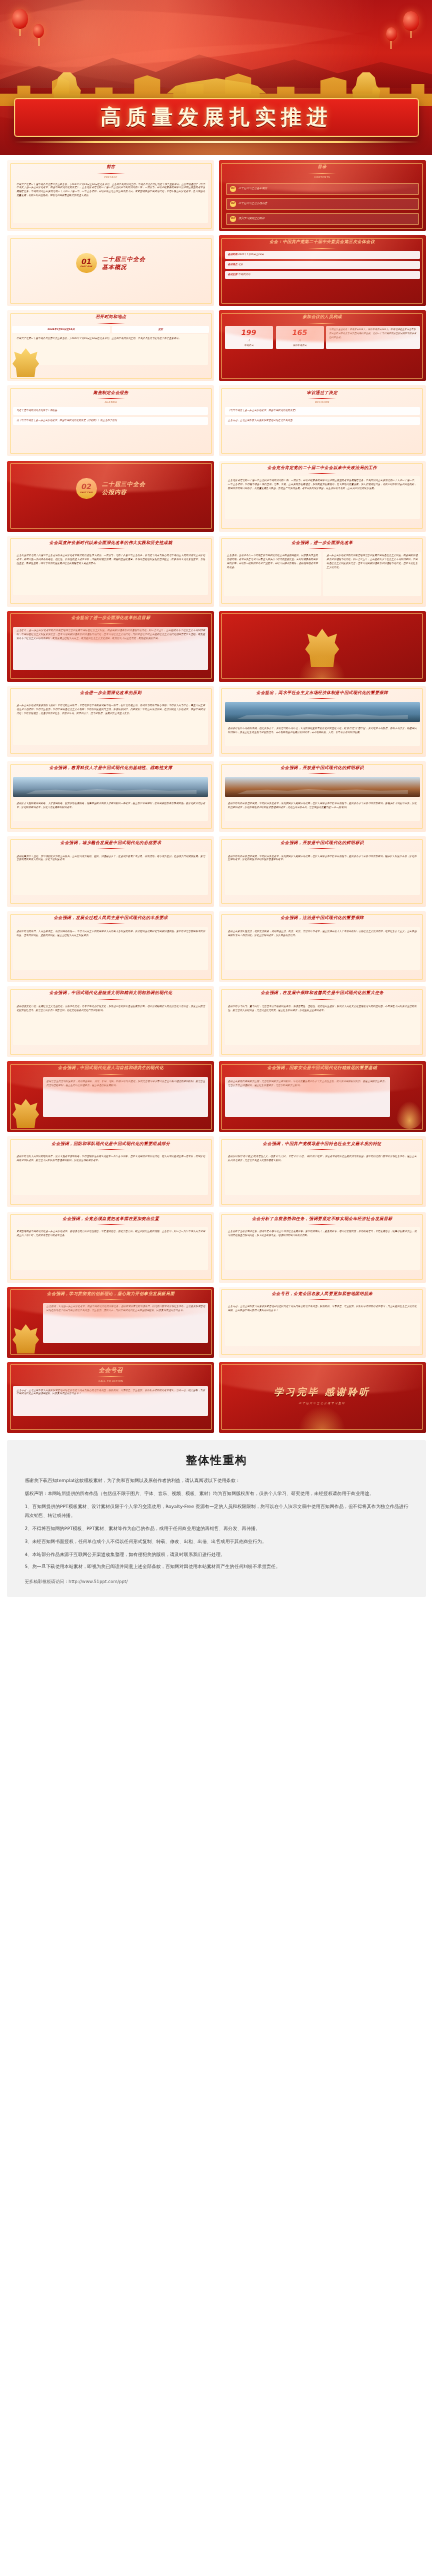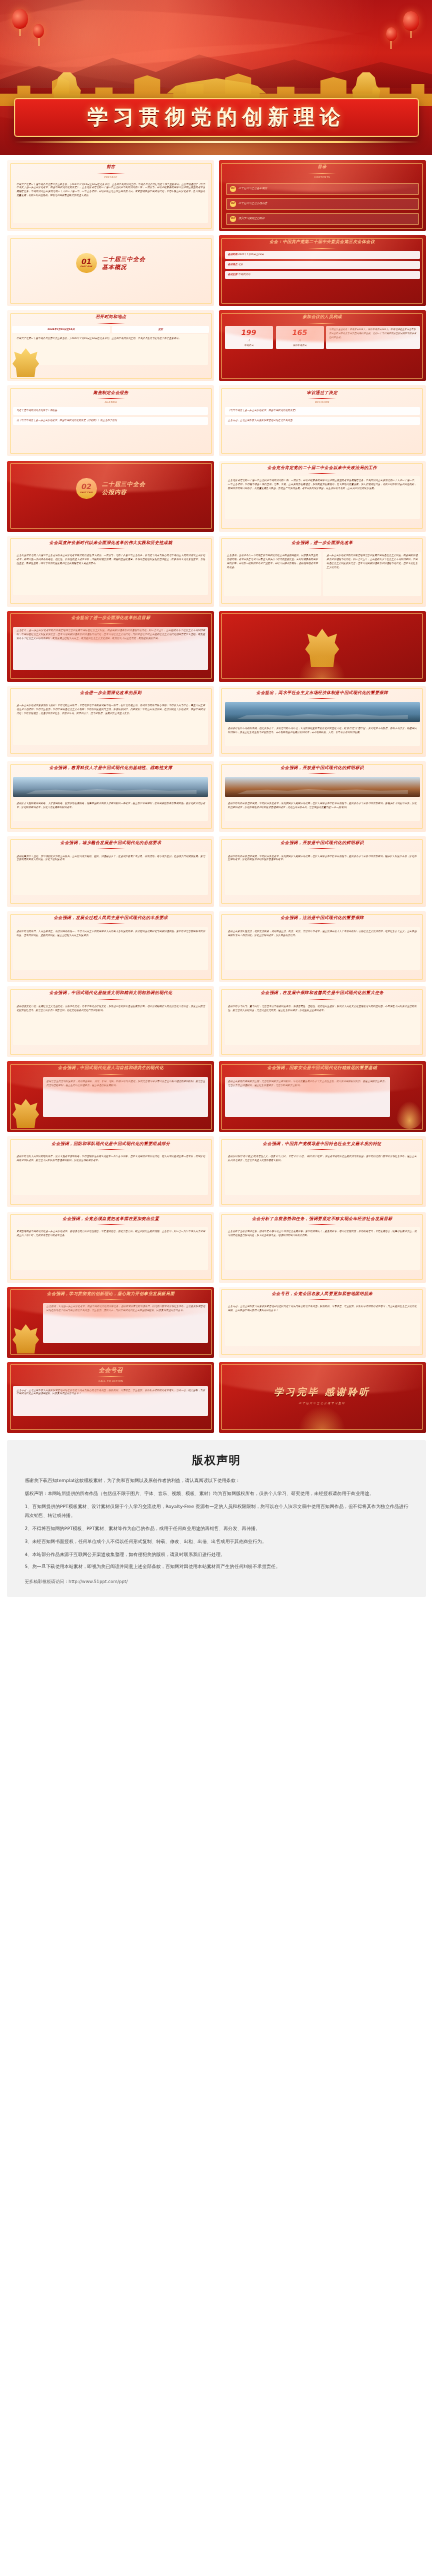--- a/index.html
+++ b/index.html
@@ -280,21 +280,21 @@
     <div class="mountains"></div>
     <div class="skyline"></div>
     <div class="gate"></div>
     <div class="lion l"></div>
     <div class="lion r"></div>
     <div class="lantern a"></div>
     <div class="lantern b"></div>
     <div class="lantern c"></div>
     <div class="lantern d"></div>
     <div class="title-band">
-      <div class="main-title">学习贯彻党的创新理论</div>
+      <div class="main-title">高质量发展扎实推进</div>
     </div>
     <div class="gold-line"></div>
   </div>
 
   <div class="grid">
 
     <div class="slide light">
       <div class="frame"></div>
       <div class="s-title">前言</div>
       <div class="title-underline"></div>
@@ -626,21 +626,21 @@
       <div class="silk"></div>
       <div class="frame"></div>
       <div class="end-title">学习完毕 感谢聆听</div>
       <div class="end-sub">二十届三中全会公报学习宣讲</div>
       <div class="circle-art"></div>
     </div>
 
   </div>
 
   <div class="copyright">
-    <h2>版权声明</h2>
+    <h2>整体性重构</h2>
     <p>感谢您下载百知templat这款模板素材，为了您和百知网以及原创作者的利益，请认真阅读以下使用条款：</p>
     <p>版权声明：本网站所提供的所有作品（包括但不限于图片、字体、音乐、视频、模板、素材）均为百知网版权所有，仅供个人学习、研究使用，未经授权请勿用于商业用途。</p>
     <p>1、百知网提供的PPT模板素材、设计素材仅限于个人学习交流使用，Royalty-Free 资源有一定的人员和权限限制，您可以在个人演示文稿中使用百知网作品，但不得将其作为独立作品进行再次销售、转让或传播。</p>
     <p>2、不得将百知网的PPT模板、PPT素材、素材等作为自己的作品，或用于任何商业用途的再销售、再分发、再传播。</p>
     <p>3、未经百知网书面授权，任何单位或个人不得以任何形式复制、转载、修改、出租、出借、出售或用于其他商业行为。</p>
     <p>4、本站部分作品来源于互联网公开渠道收集整理，如有侵犯您的版权，请及时联系我们进行处理。</p>
     <p>5、您一旦下载使用本站素材，即视为您已阅读并同意上述全部条款，百知网对因使用本站素材而产生的任何纠纷不承担责任。</p>
     <div class="footnote">更多精彩模板请访问：http://www.51ppt.com/ppt/</div>
   </div>
 

